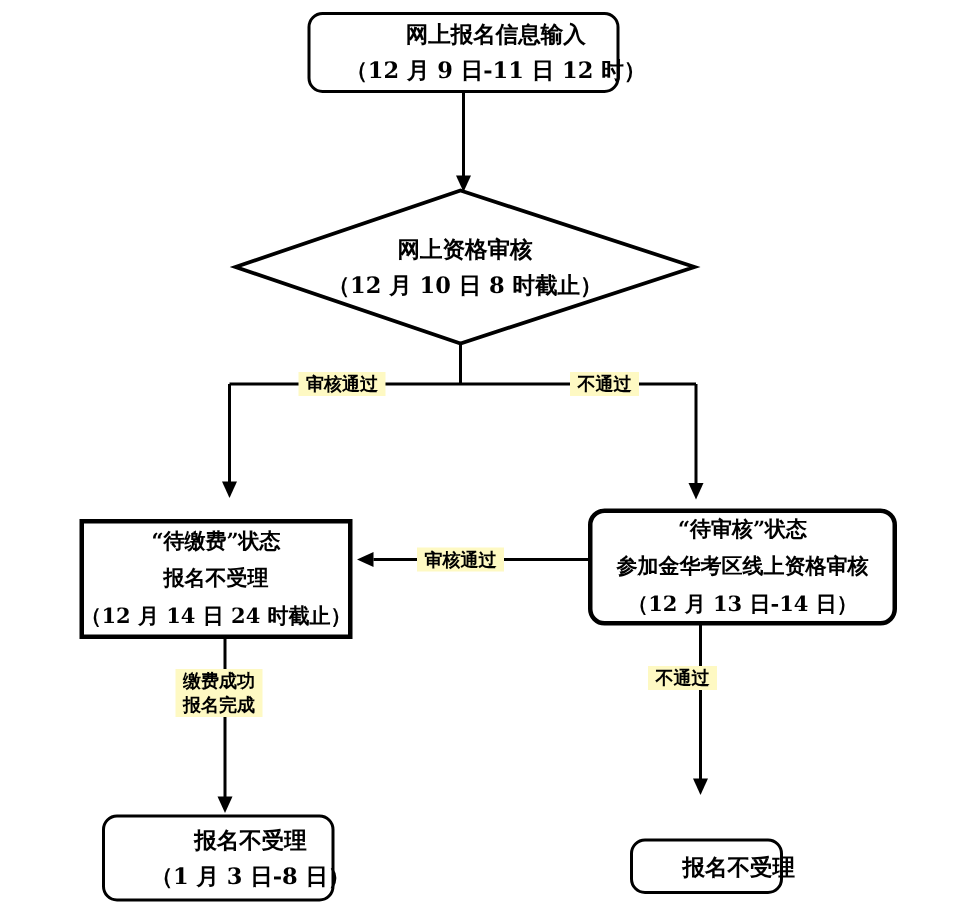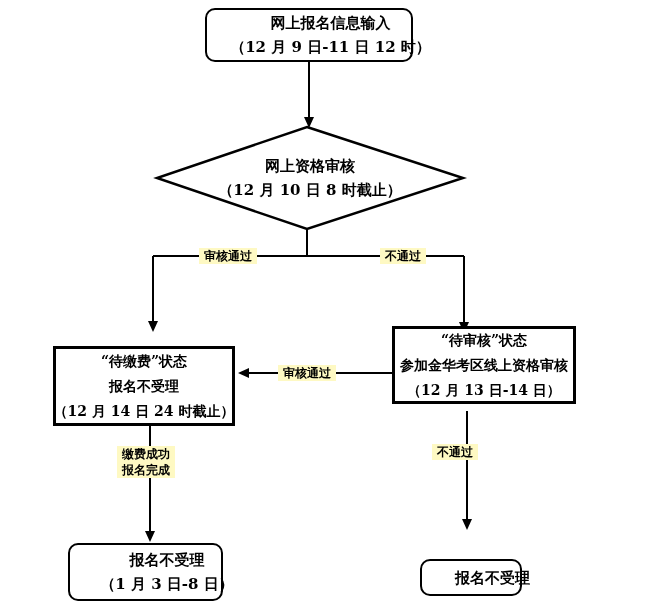--- a/index.html
+++ b/index.html
@@ -88,21 +88,21 @@
     <div class="line">网上资格审核</div>
     <div class="line">（12 月 10 日 8 时截止）</div>
   </div>
 
   <div class="node rect fs14" style="left:53px; top:332px; width:182px; height:80px;margin-top:14px;">
     <div class="line">“待缴费”状态</div>
     <div class="line">报名不受理</div>
     <div class="line">（12 月 14 日 24 时截止）</div>
   </div>
 
-  <div class="node rect fs14" style="left:392px; top:326px; width:184px; height:78px;">
+  <div class="node rect fs14" style="left:392px; top:339px; width:206px; height:78px;border-radius:11px;">
     <div class="line">“待审核”状态</div>
     <div class="line">参加金华考区线上资格审核</div>
     <div class="line">（12 月 13 日-14 日）</div>
   </div>
 
   <div class="node rounded fs15" style="left:68px; top:543px; width:155px; height:58px;">
     <div class="line">报名不受理</div>
     <div class="line">（1 月 3 日-8 日）</div>
   </div>
 

